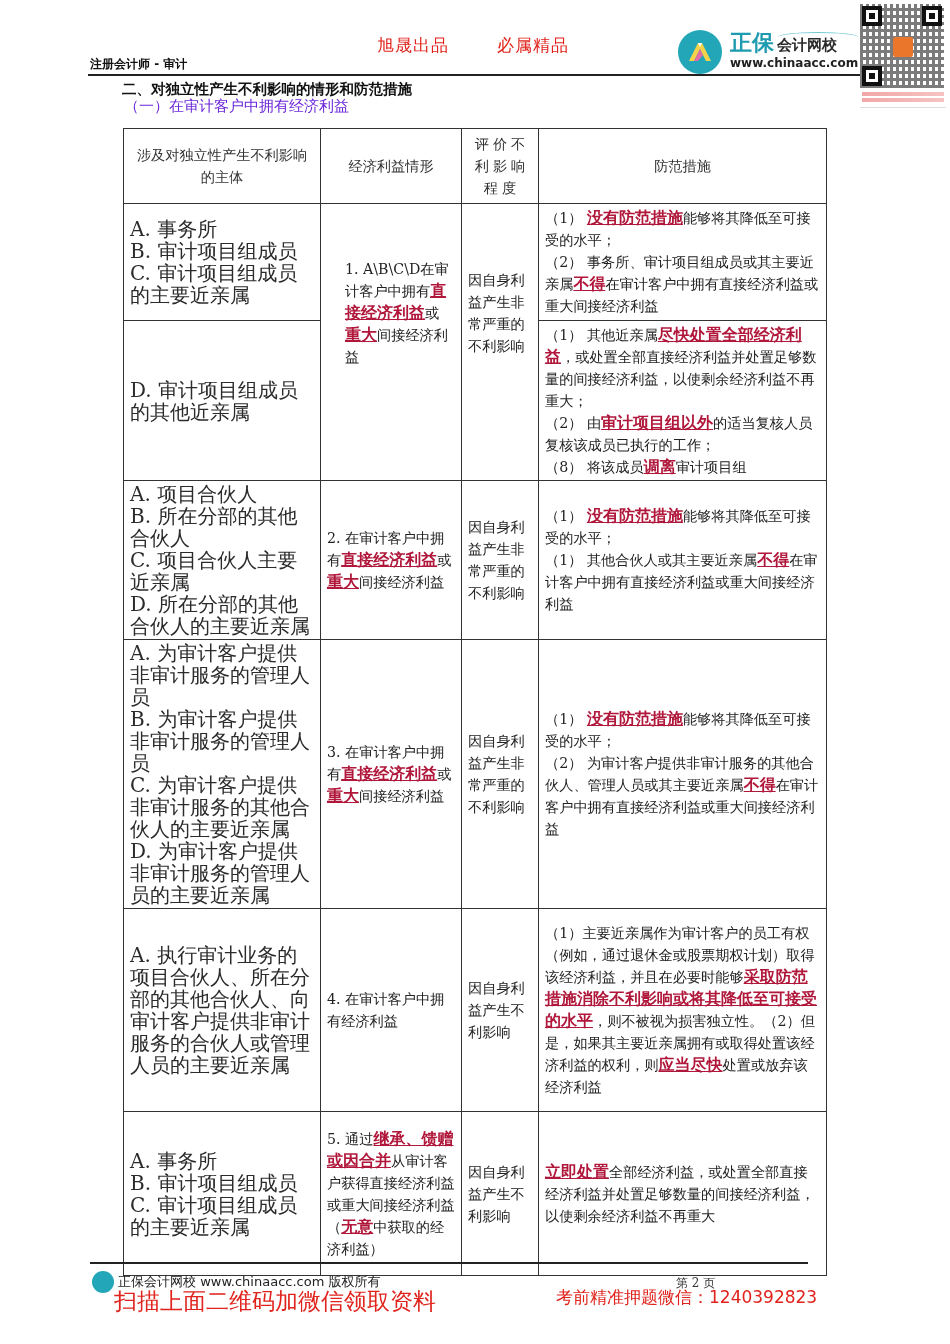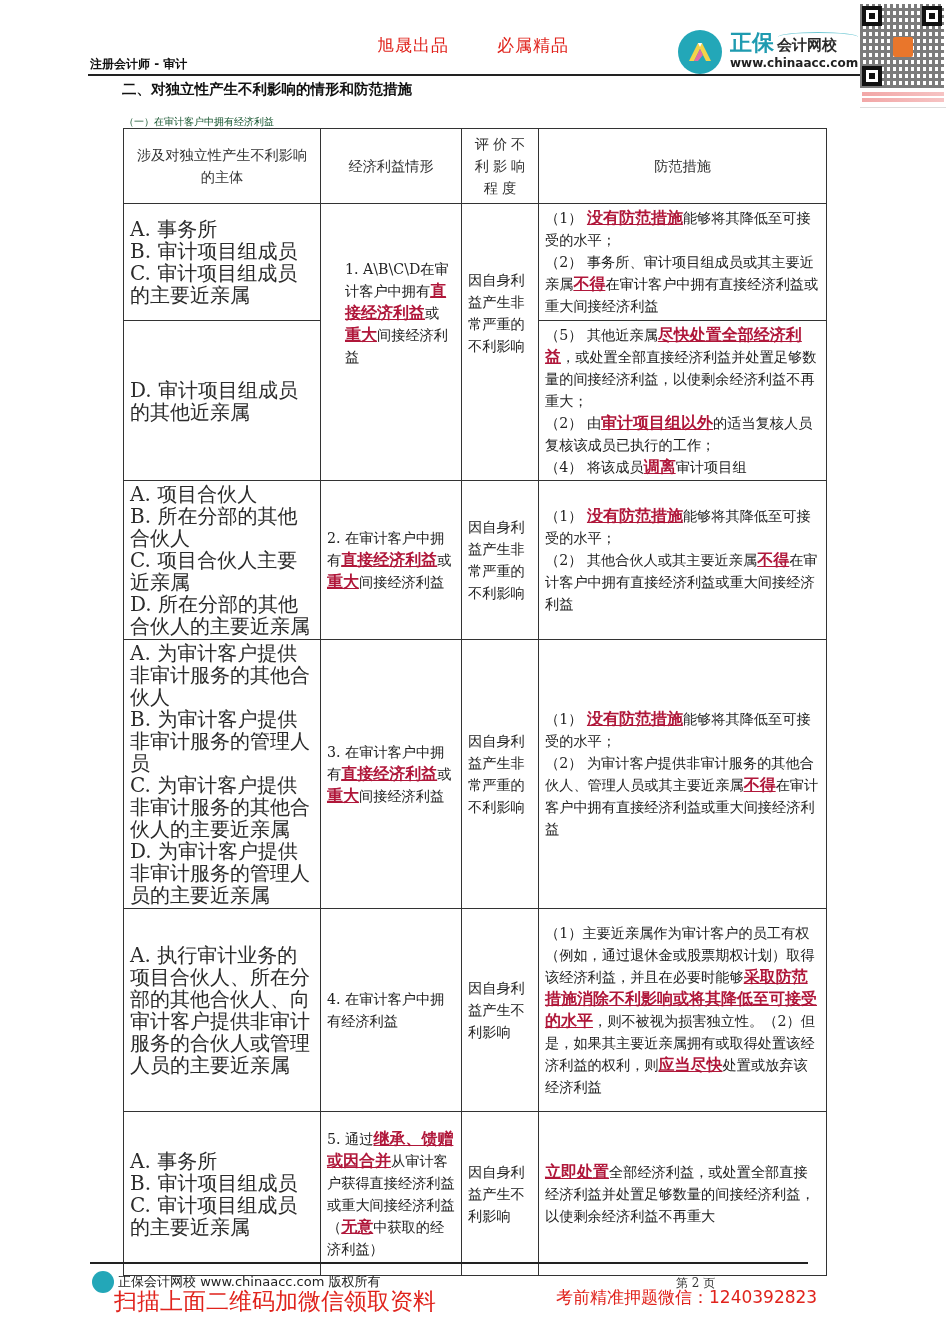--- a/index.html
+++ b/index.html
@@ -27,21 +27,21 @@
       repeating-linear-gradient(90deg, #111 0 3px, transparent 3px 6px),
       repeating-linear-gradient(0deg, #111 0 3px, transparent 3px 7px);
       opacity: .55; }
   .qr-finder { position: absolute; width: 20px; height: 20px; border: 4px solid #111; background: #fff; }
   .qr-finder::after { content: ""; position: absolute; left: 3px; top: 3px; width: 6px; height: 6px; background: #111; }
   .qr-center { position: absolute; left: 33px; top: 33px; width: 20px; height: 20px; background: #e9762b; border-radius: 2px; }
   .qr-caption { position: absolute; left: 860px; top: 90px; width: 86px; height: 18px; border-bottom: 1px solid #ddd; }
   .qr-caption div { height: 4px; margin: 2px 2px 0; background: linear-gradient(90deg, #f2a7a7, #f6c3c3); }
 
   .section-title { position: absolute; left: 122px; top: 80px; font-family: "DejaVu Sans", "Liberation Sans", sans-serif; font-size: 14.5px; font-weight: bold; color: #111; }
-  .sub-title { position: absolute; left: 124px; top: 115px; font-size: 10px; color: #14532d; }
+  .sub-title { position: absolute; left: 124px; top: 97px; font-size: 15px; color: #6d28d9; }
 
   table.main { position: absolute; left: 123px; top: 128px; width: 703px; border-collapse: collapse; table-layout: fixed; font-size: 14.2px; line-height: 22px; }
   table.main td, table.main th { border: 1.5px solid #333; vertical-align: middle; padding: 2px 6px; font-weight: normal; }
   table.main th { text-align: center; color: #333; }
   .c1 { width: 197px; }
   .c2 { width: 141px; }
   .c3 { width: 77px; }
   .c4 { width: 288px; }
   .hl { color: #b0173a; font-weight: bold; text-decoration: underline; font-family: "DejaVu Sans", "Liberation Sans", sans-serif; font-size: 16px; }
   .list-line { display: block; }
@@ -123,46 +123,46 @@
       <span class="item"><span>（1） </span><span class="hl">没有防范措施</span><span>能够将其降低至可接受的水平；</span></span>
       <span class="item"><span>（2） 事务所、审计项目组成员或其主要近亲属</span><span class="hl">不得</span><span>在审计客户中拥有直接经济利益或重大间接经济利益</span></span>
     </td>
   </tr>
 
   <tr style="height:160px;">
     <td class="subj">
       <span class="list-line">D. 审计项目组成员的其他近亲属</span>
     </td>
     <td class="meas">
-      <span class="item"><span>（5） 其他近亲属</span><span class="hl">尽快处置全部经济利益</span><span>，或处置全部直接经济利益并处置足够数量的间接经济利益，以使剩余经济利益不再重大；</span></span>
+      <span class="item"><span>（1） 其他近亲属</span><span class="hl">尽快处置全部经济利益</span><span>，或处置全部直接经济利益并处置足够数量的间接经济利益，以使剩余经济利益不再重大；</span></span>
       <span class="item"><span>（2） 由</span><span class="hl">审计项目组以外</span><span>的适当复核人员复核该成员已执行的工作；</span></span>
-      <span class="item"><span>（4） 将该成员</span><span class="hl">调离</span><span>审计项目组</span></span>
+      <span class="item"><span>（8） 将该成员</span><span class="hl">调离</span><span>审计项目组</span></span>
     </td>
   </tr>
 
   <tr style="height:140px;">
     <td class="subj">
       <span class="list-line">A. 项目合伙人</span>
       <span class="list-line">B. 所在分部的其他合伙人</span>
       <span class="list-line">C. 项目合伙人主要近亲属</span>
       <span class="list-line">D. 所在分部的其他合伙人的主要近亲属</span>
     </td>
     <td>
       <span>2. 在审计客户中拥有</span><span class="hl">直接经济利益</span><span>或</span><span class="hl">重大</span><span>间接经济利益</span>
     </td>
     <td class="impact">因自身利益产生非常严重的不利影响</td>
     <td class="meas">
       <span class="item"><span>（1） </span><span class="hl">没有防范措施</span><span>能够将其降低至可接受的水平；</span></span>
-      <span class="item"><span>（2） 其他合伙人或其主要近亲属</span><span class="hl">不得</span><span>在审计客户中拥有直接经济利益或重大间接经济利益</span></span>
+      <span class="item"><span>（1） 其他合伙人或其主要近亲属</span><span class="hl">不得</span><span>在审计客户中拥有直接经济利益或重大间接经济利益</span></span>
     </td>
   </tr>
 
   <tr style="height:225px;">
     <td class="subj">
-      <span class="list-line">A. 为审计客户提供非审计服务的其他合伙人</span>
+      <span class="list-line">A. 为审计客户提供非审计服务的管理人员</span>
       <span class="list-line">B. 为审计客户提供非审计服务的管理人员</span>
       <span class="list-line">C. 为审计客户提供非审计服务的其他合伙人的主要近亲属</span>
       <span class="list-line">D. 为审计客户提供非审计服务的管理人员的主要近亲属</span>
     </td>
     <td>
       <span>3. 在审计客户中拥有</span><span class="hl">直接经济利益</span><span>或</span><span class="hl">重大</span><span>间接经济利益</span>
     </td>
     <td class="impact">因自身利益产生非常严重的不利影响</td>
     <td class="meas">
       <span class="item"><span>（1） </span><span class="hl">没有防范措施</span><span>能够将其降低至可接受的水平；</span></span>

